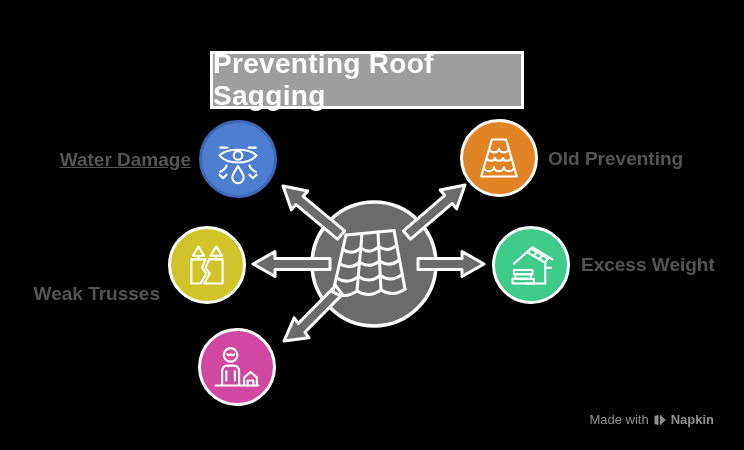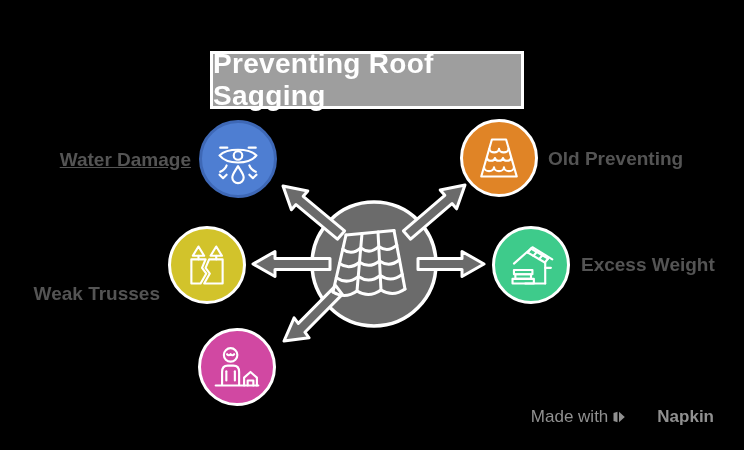--- a/index.html
+++ b/index.html
@@ -26,22 +26,22 @@
   .node-poor{left:198px;top:328px;}
   
   .label{position:absolute;font-size:19px;font-weight:bold;line-height:23px;}
   .label-water{right:553px;top:148px;text-align:center;text-decoration:underline;}
   .label-old{left:548px;top:147px;}
   .label-weak{right:584px;top:266px;text-align:right;margin-top:16px;}
   .label-excess{left:581px;top:253px;}
   .label-poor{right:555px;top:345px;text-align:right;width:125px;}
   
   .watermark{position:absolute;right:30px;bottom:23px;display:flex;align-items:center;
-             gap:5px;font-size:17px;}
-  .watermark .brand{font-weight:bold;margin-left:27px;}
+             gap:5px;font-size:13px;}
+  .watermark .brand{font-weight:bold;}
 </style>
 </head>
 <body>
 
 <div class="canvas" style="background-color: rgb(0, 0, 0);">
 
   <div class="title-box" style="background-color: rgb(158, 158, 158); border-color: rgb(255, 255, 255);">
     <span style="color: rgb(255, 255, 255);">Preventing Roof Sagging</span>
   </div>
 

